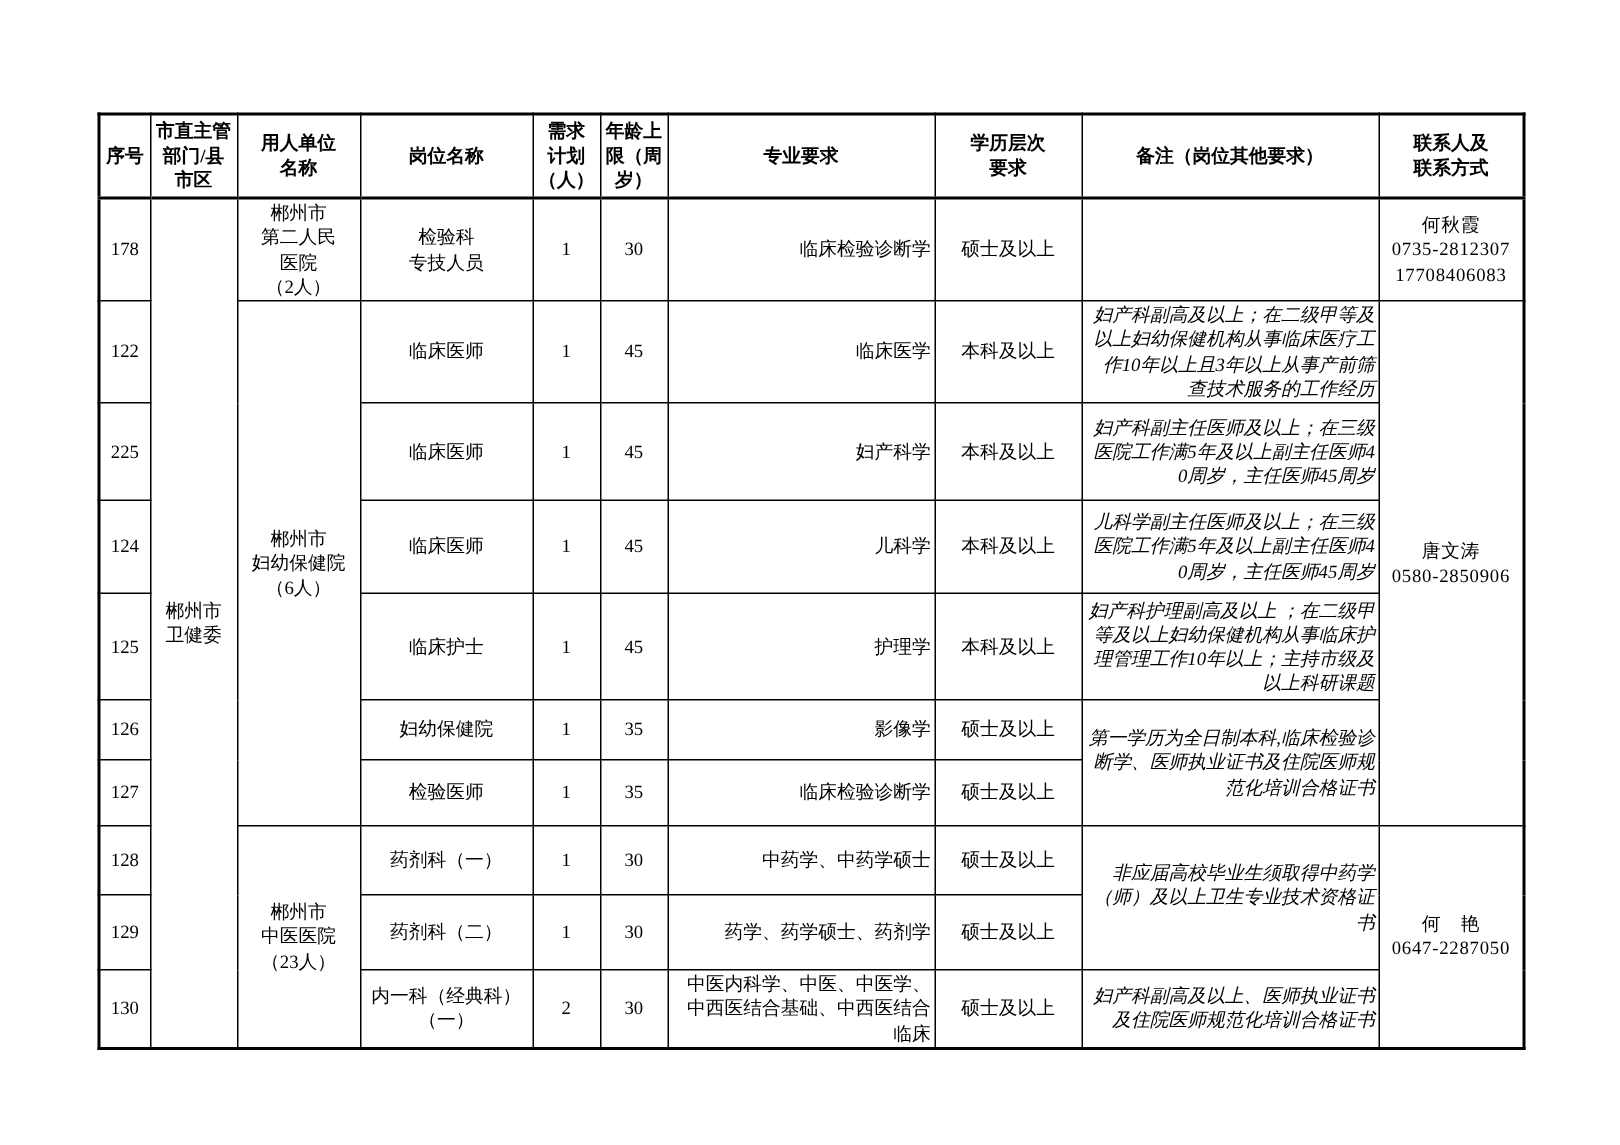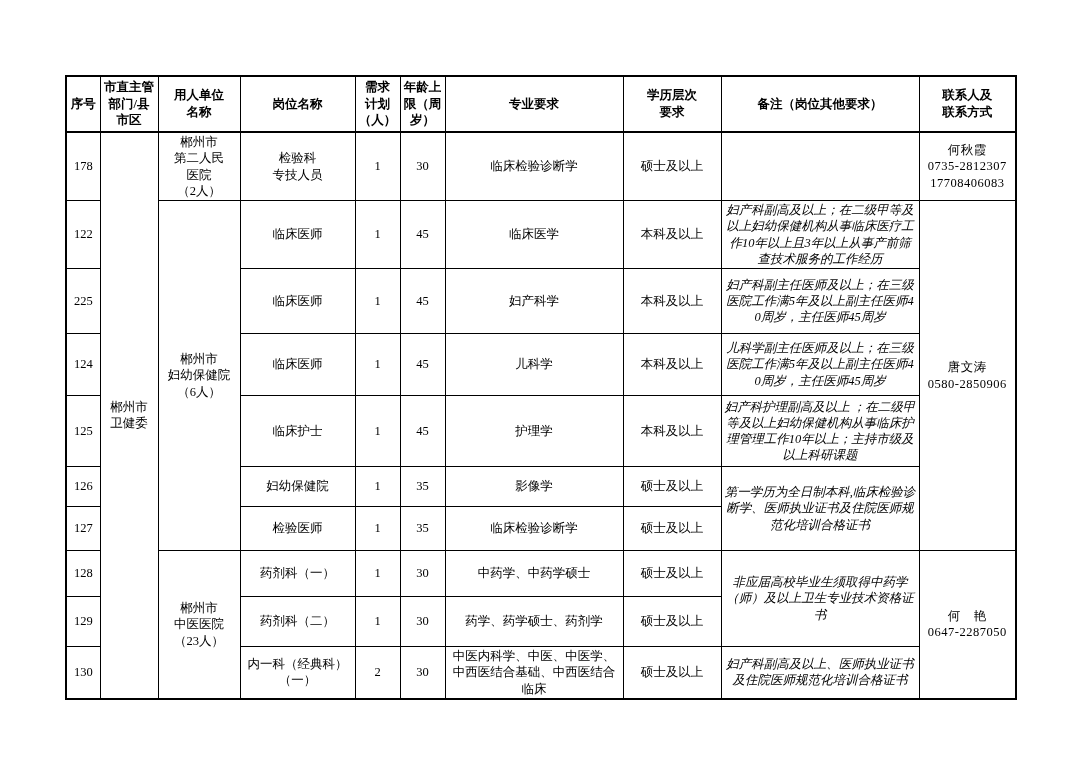--- a/index.html
+++ b/index.html
@@ -5,21 +5,21 @@
   html,body{margin:0;padding:0;background:#ffffff;}
   .page{position:relative;width:1080px;height:763px;background:#ffffff;overflow:hidden;
         font-family:"Liberation Serif","DejaVu Serif",serif;color:#000;}
   table.job-table{position:absolute;left:65px;top:75px;border-collapse:collapse;table-layout:fixed;
         border:2px solid #000;background:#fff;}
   .job-table th,.job-table td{border:1px solid #000;padding:1px 2px;vertical-align:middle;
         font-size:12.5px;line-height:1.3;word-break:break-all;}
   .job-table th{font-weight:bold;text-align:center;white-space:pre-line;line-height:1.35;
         border-bottom:2px solid #000;}
   .c{text-align:center;}
-  .l{text-align:center;}
+  .l{text-align:right;}
   .pre{white-space:pre-line;}
   .major{padding:2px 4px;line-height:1.2;}
   .remark{padding:2px 4px;line-height:1.13;font-style:italic;}
   .contact{letter-spacing:0.5px;}
 </style>
 </head>
 <body>
 
 <div class="page">
   <table class="job-table">

